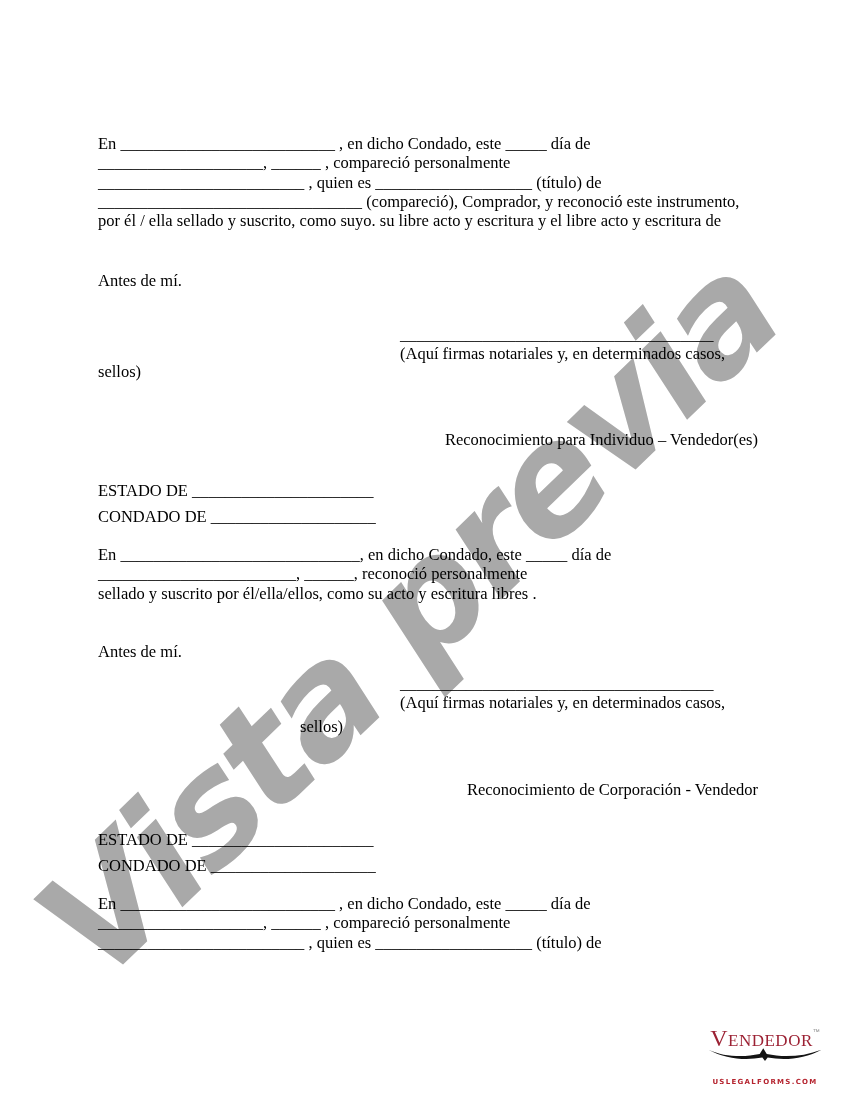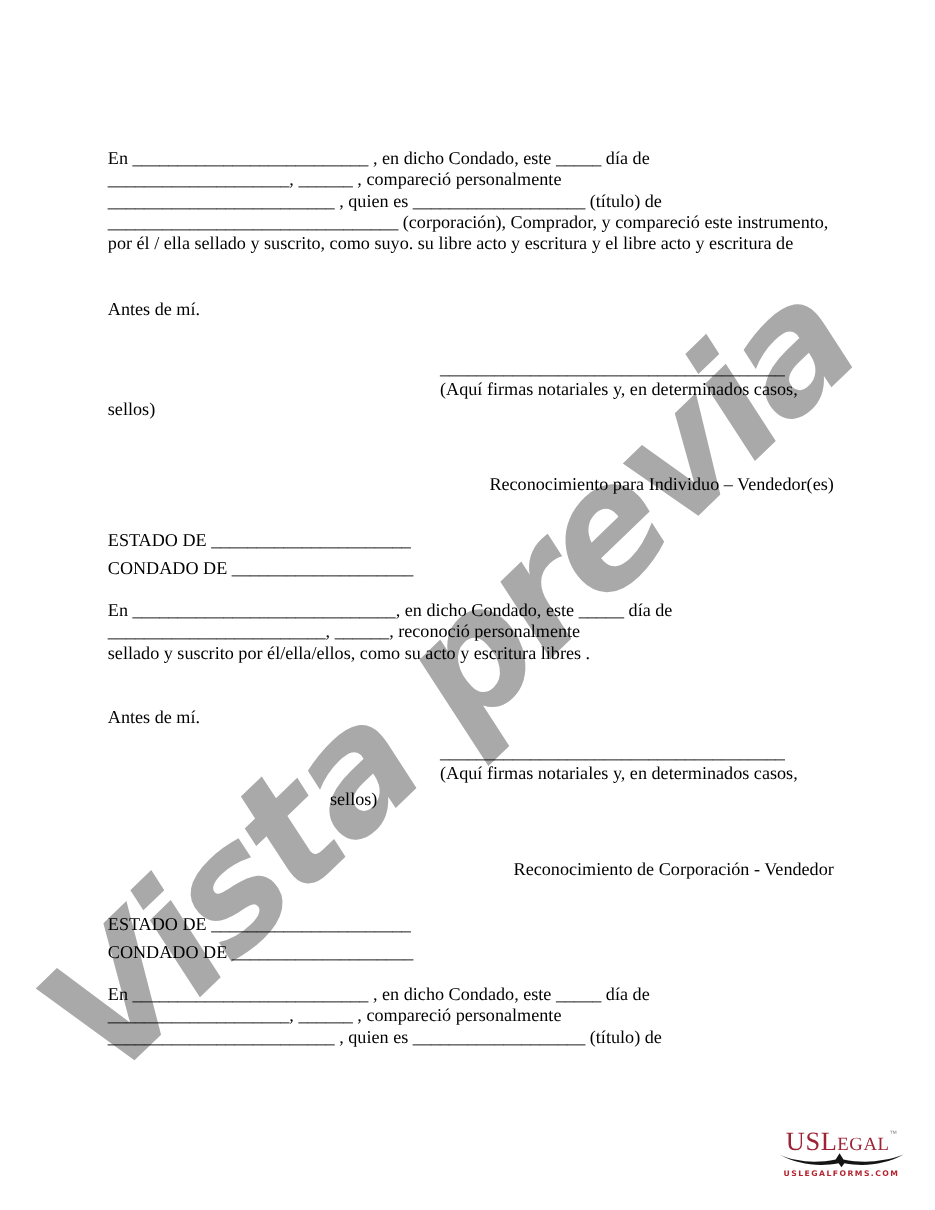--- a/index.html
+++ b/index.html
@@ -57,36 +57,36 @@
     vertical-align:12px;
     letter-spacing:0;
     color:#8a8a8a;
   }
   .eagle { margin-top:-3px; line-height:0; }
   .domain {
     font-family:"DejaVu Sans", sans-serif;
     font-size:7px;
     font-weight:bold;
     letter-spacing:1.3px;
-    margin-top:1px;
+    margin-top:16px;
     white-space:nowrap;
   }
 </style>
 </head>
 <body>
 
 <div class="page">
 
   <div class="watermark" id="wm" style="color: rgb(169, 169, 169);">Vista previa</div>
 
   <div class="block" style="top:134px">
     <div class="line">En __________________________ , en dicho Condado, este _____ día de</div>
     <div class="line">____________________, ______ , compareció personalmente</div>
     <div class="line">_________________________ , quien es ___________________ (título) de</div>
-    <div class="line">________________________________ (corporación), Comprador, y compareció este instrumento,</div>
+    <div class="line">________________________________ (compareció), Comprador, y reconoció este instrumento,</div>
     <div class="line">por él / ella sellado y suscrito, como suyo. su libre acto y escritura y el libre acto y escritura de</div>
   </div>
 
   <div class="block" style="top:271px">Antes de mí.</div>
 
   <div class="sigblock" style="top:325px">
     <div class="sig-underline">______________________________________</div>
     <div class="line">(Aquí firmas notariales y, en determinados casos,</div>
   </div>
   <div class="sellos" style="left:98px; top:362px">sellos)</div>
@@ -115,21 +115,21 @@
   <div class="block line" style="top:830px">ESTADO DE ______________________</div>
   <div class="block line" style="top:856px">CONDADO DE ____________________</div>
 
   <div class="block" style="top:894px">
     <div class="line">En __________________________ , en dicho Condado, este _____ día de</div>
     <div class="line">____________________, ______ , compareció personalmente</div>
     <div class="line">_________________________ , quien es ___________________ (título) de</div>
   </div>
 
   <div class="logo">
-    <div class="brand" id="brand" style="color: rgb(156, 34, 52);"><span>USLegal</span><span class="tm">™</span></div>
+    <div class="brand" id="brand" style="color: rgb(156, 34, 52);"><span>Vendedor</span><span class="tm">™</span></div>
     <div class="eagle">
       <svg viewBox="0 0 130 17" width="120" height="15" aria-hidden="true">
         <path id="eagle-path" d="M1,3 C18,11 40,12 59,8 L63,1.5 L67,8 C86,12 108,11 129,3 C110,13.5 88,15.5 68,12 L65,16 L62,12 C42,15.5 20,13.5 1,3 Z" fill="#141414"></path>
       </svg>
     </div>
     <div class="domain" id="domain" style="color: rgb(181, 35, 46);">USLEGALFORMS.COM</div>
   </div>
 
 </div>
 

